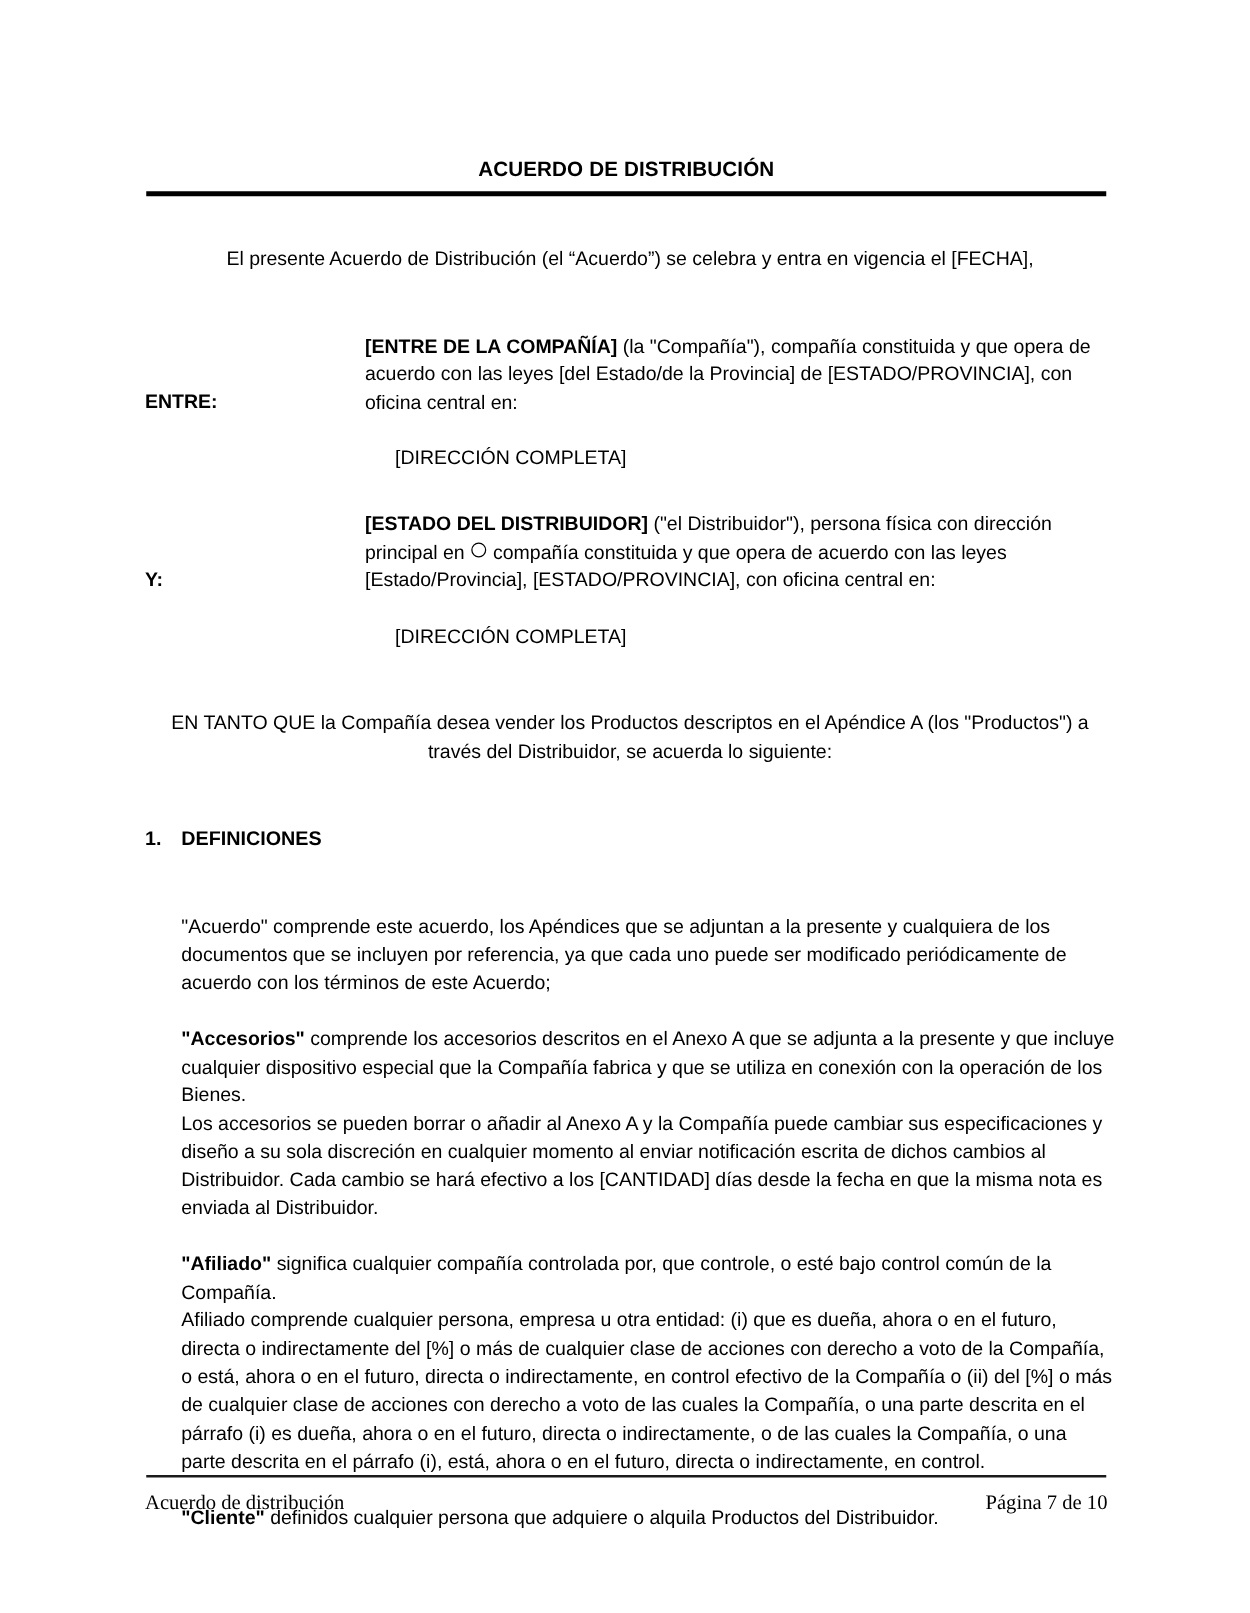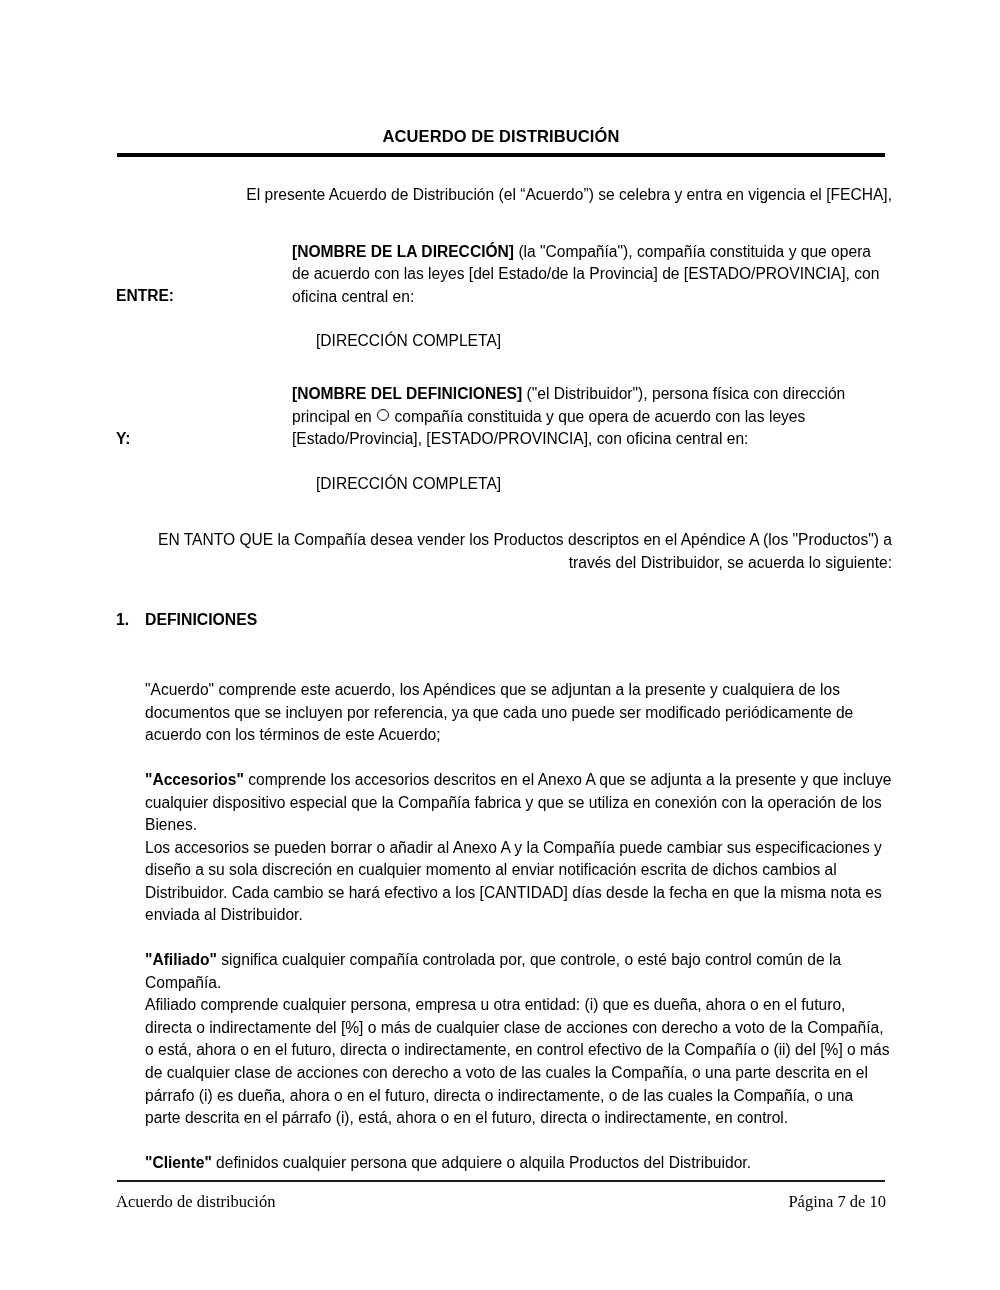--- a/index.html
+++ b/index.html
@@ -49,24 +49,24 @@
   }
 
   
   .body-col {
     position: absolute;
     left: 116px;
     top: 184px;
     width: 776px;
   }
   p.para {
-    margin: 0;
-    font-size: 15.6px;
-    line-height: 22.6px;
-    text-align: right;
+    margin: 13px;
+    font-size: 15.6px;
+    line-height: 22.6px;
+    text-align: center;
   }
   .gap-md  { height: 24px; }
   .gap-lg  { height: 30px; }
   .gap-xl  { height: 34px; }
 
   
   .party-row {
     display: flex;
     align-items: center;
   }
@@ -151,31 +151,31 @@
 
   <div class="body-col">
 
     <p class="para">El presente Acuerdo de Distribución (el “Acuerdo”) se celebra y entra en vigencia el [FECHA],</p>
 
     <div class="gap-xl"></div>
 
     <div class="party-row">
       <div class="party-label">ENTRE:</div>
       <div class="party-body">
-        <span class="b">[NOMBRE DE LA DIRECCIÓN]</span><span> (la "Compañía"), compañía constituida y que opera de acuerdo con las leyes [del Estado/de la Provincia] de [ESTADO/PROVINCIA], con oficina central en:</span>
+        <span class="b">[ENTRE DE LA COMPAÑÍA]</span><span> (la "Compañía"), compañía constituida y que opera de acuerdo con las leyes [del Estado/de la Provincia] de [ESTADO/PROVINCIA], con oficina central en:</span>
         <div class="addr">[DIRECCIÓN COMPLETA]</div>
       </div>
     </div>
 
     <div class="gap-lg"></div>
 
     <div class="party-row">
       <div class="party-label">Y:</div>
       <div class="party-body">
-        <span class="b">[NOMBRE DEL DEFINICIONES]</span><span> ("el Distribuidor"), persona física con dirección principal en </span><span class="circle-glyph"></span><span> compañía constituida y que opera de acuerdo con las leyes [Estado/Provincia], [ESTADO/PROVINCIA], con oficina central en:</span>
+        <span class="b">[ESTADO DEL DISTRIBUIDOR]</span><span> ("el Distribuidor"), persona física con dirección principal en </span><span class="circle-glyph"></span><span> compañía constituida y que opera de acuerdo con las leyes [Estado/Provincia], [ESTADO/PROVINCIA], con oficina central en:</span>
         <div class="addr">[DIRECCIÓN COMPLETA]</div>
       </div>
     </div>
 
     <div class="gap-xl"></div>
 
     <p class="para">EN TANTO QUE la Compañía desea vender los Productos descriptos en el Apéndice A (los "Productos") a través del Distribuidor, se acuerda lo siguiente:</p>
 
     <div class="gap-xl"></div>
 

